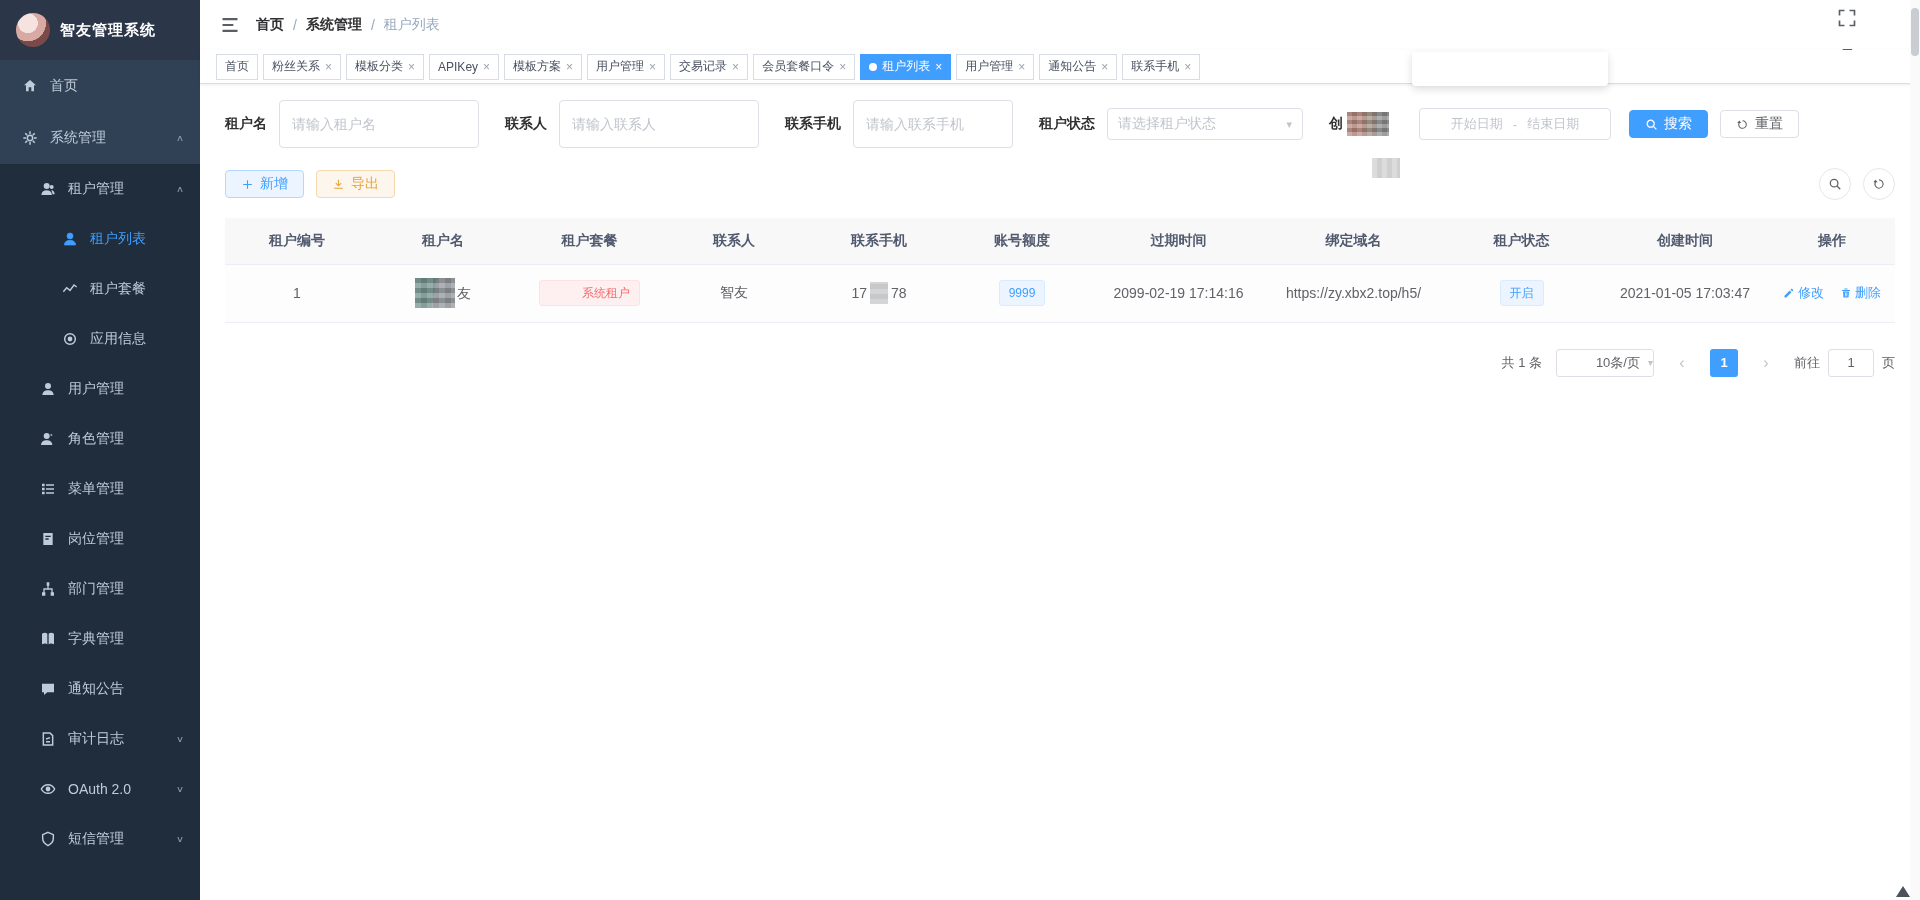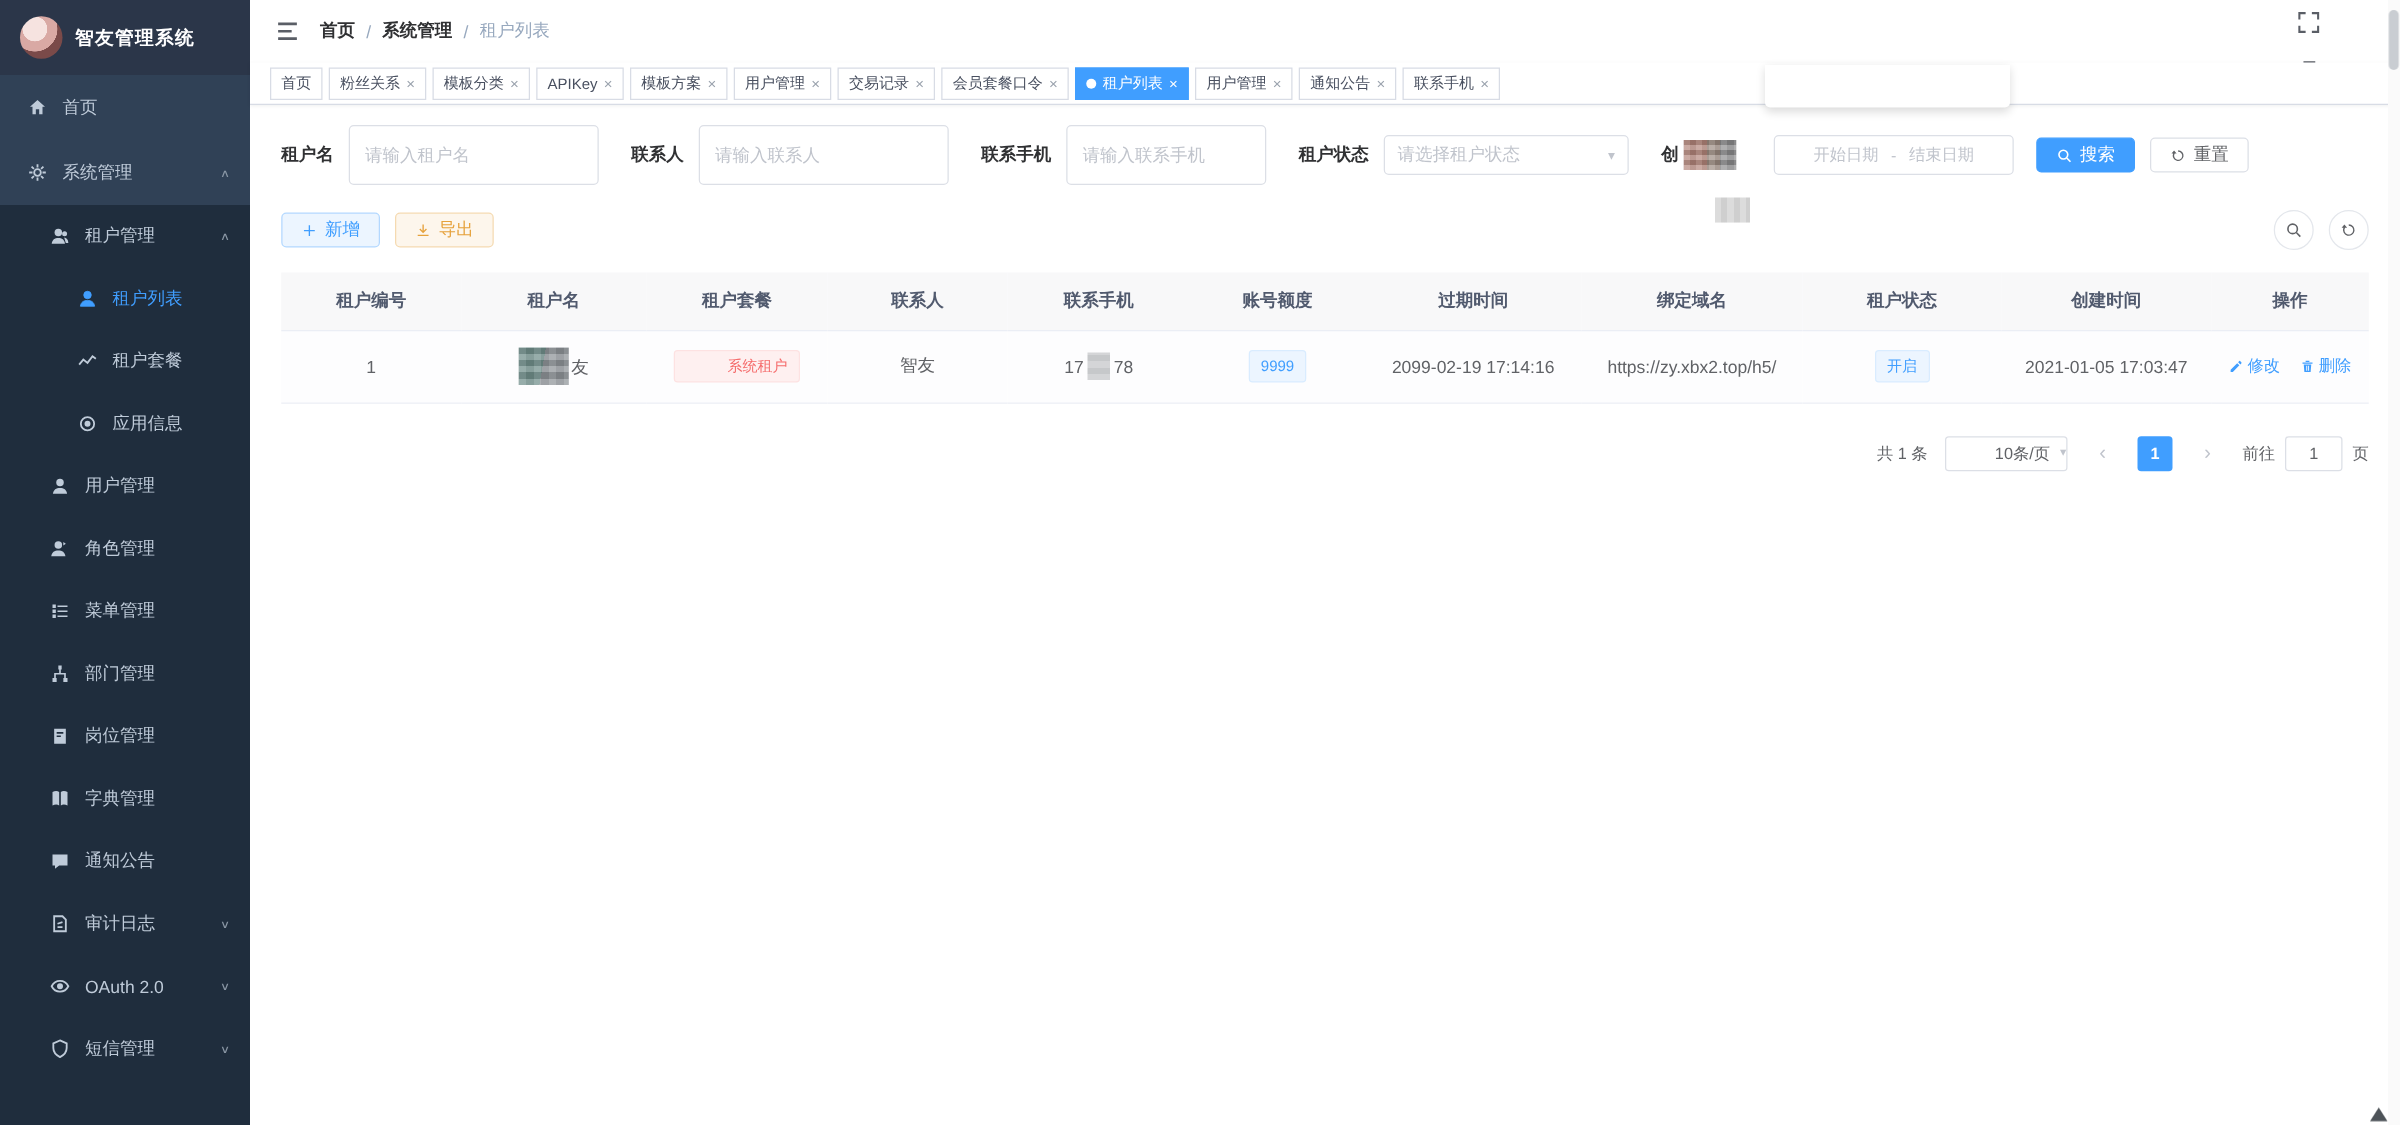--- a/index.html
+++ b/index.html
@@ -230,32 +230,32 @@
       <span class="mi">
           <svg viewBox="0 0 24 24">
             <path d="M3 4h4v4H3zM9 5h12v2H9zM3 10h4v4H3zM9 11h12v2H9zM3 16h4v4H3zM9 17h12v2H9z"></path>
           </svg>
         </span>
       <span>菜单管理</span>
     </div>
     <div class="m-item l1">
       <span class="mi">
           <svg viewBox="0 0 24 24">
+            <path d="M5 3h14v18H5zm3 4h8v2H8zm0 4h5v2H8z" fill-rule="evenodd"></path>
+          </svg>
+        </span>
+      <span>岗位管理</span>
+    </div>
+    <div class="m-item l1">
+      <span class="mi">
+          <svg viewBox="0 0 24 24">
             <path d="M10 2h4v5h-4zM11 7h2v4h-2zM5 11h14v2H5zM5 12h2v5H5zM17 12h2v5h-2zM3 17h5v5H3zM16 17h5v5h-5z"></path>
           </svg>
         </span>
       <span>部门管理</span>
-    </div>
-    <div class="m-item l1">
-      <span class="mi">
-          <svg viewBox="0 0 24 24">
-            <path d="M5 3h14v18H5zm3 4h8v2H8zm0 4h5v2H8z" fill-rule="evenodd"></path>
-          </svg>
-        </span>
-      <span>岗位管理</span>
     </div>
     <div class="m-item l1">
       <span class="mi">
           <svg viewBox="0 0 24 24">
             <path d="M3 4c3-1.6 6-1.6 8 0v16c-2-1.6-5-1.6-8 0zM21 4c-3-1.6-6-1.6-8 0v16c2-1.6 5-1.6 8 0z"></path>
           </svg>
         </span>
       <span>字典管理</span>
     </div>
     <div class="m-item l1">

